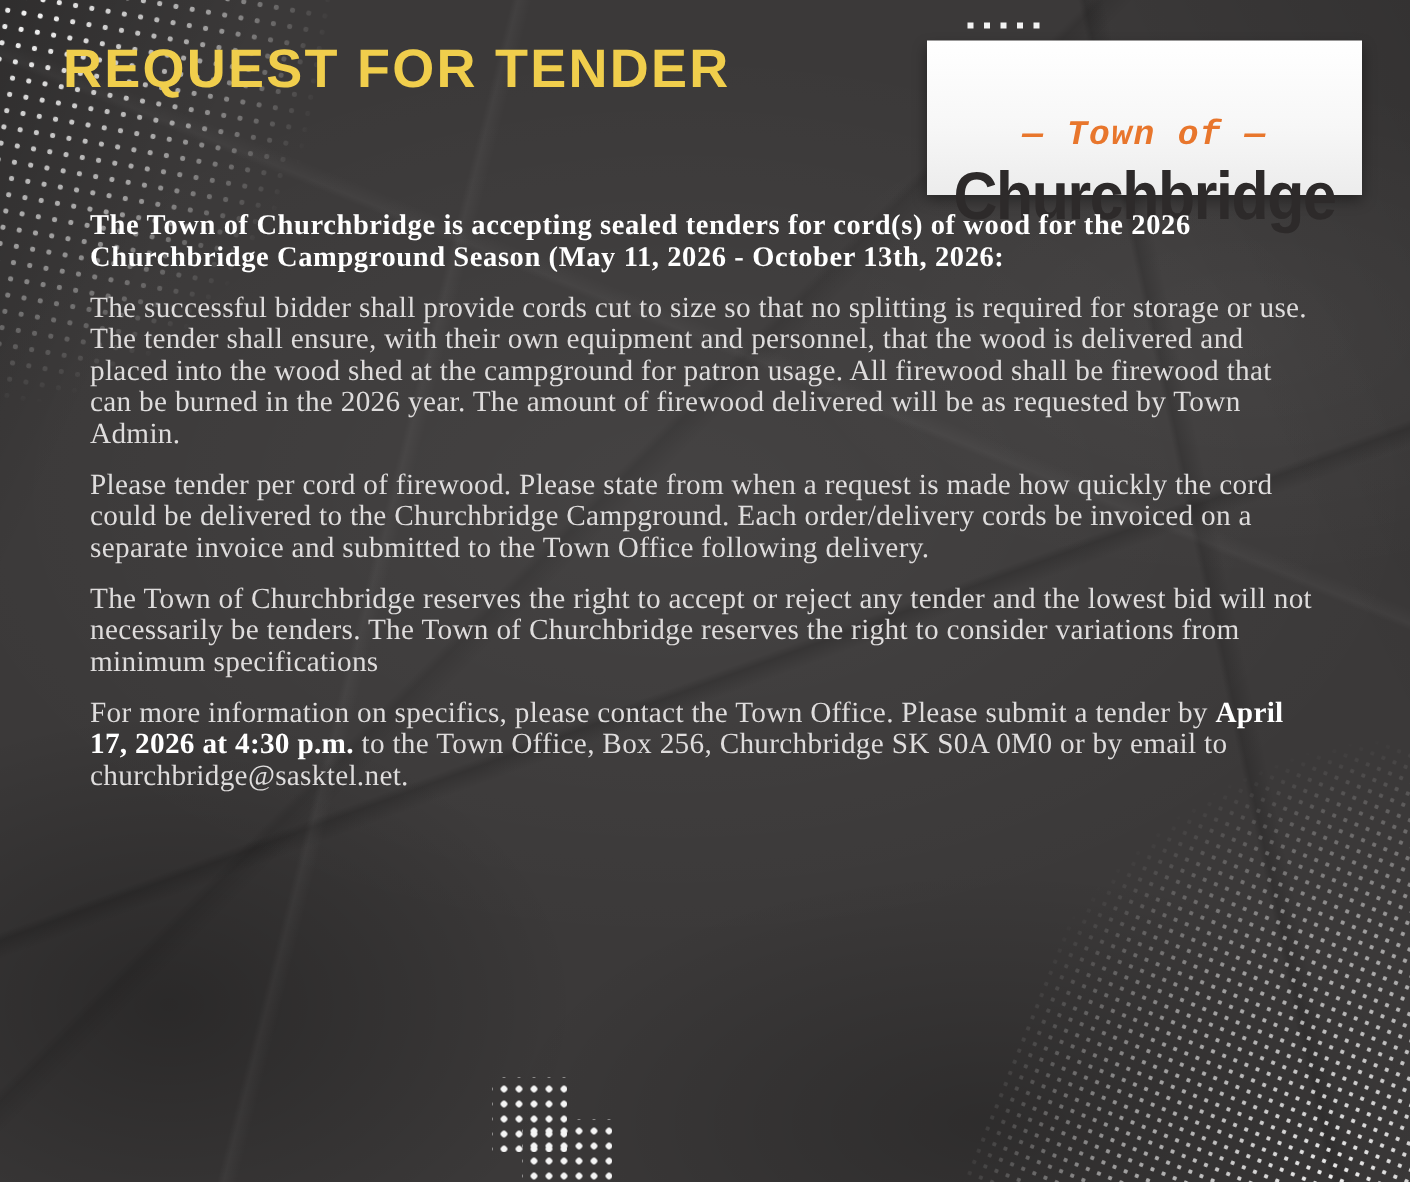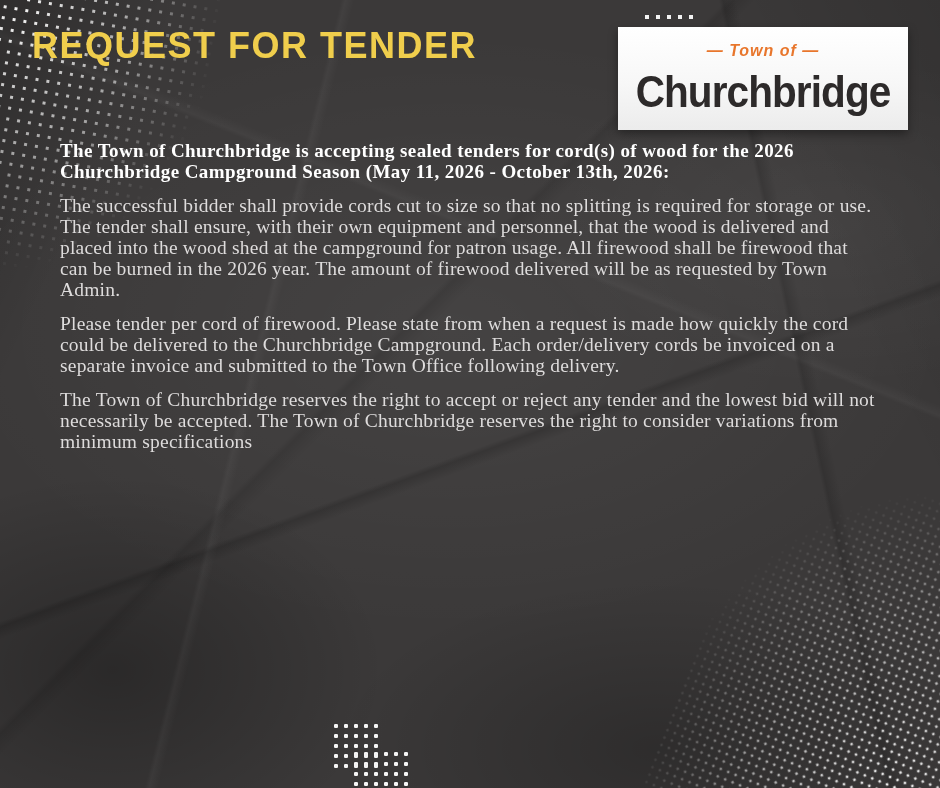--- a/index.html
+++ b/index.html
@@ -48,21 +48,21 @@
     right: -60px; bottom: -70px; width: 300px; height: 380px;
     background-size: 8px 8px;
     background-image: radial-gradient(circle, #ffffff 1.3px, rgba(255,255,255,0) 1.7px);
     transform: rotate(22deg);
     -webkit-mask-image: radial-gradient(ellipse at 78% 80%, rgba(0,0,0,0.95) 0%, rgba(0,0,0,0.5) 45%, transparent 75%);
             mask-image: radial-gradient(ellipse at 78% 80%, rgba(0,0,0,0.95) 0%, rgba(0,0,0,0.5) 45%, transparent 75%);
   }
 
   
   .title {
-    position: absolute; left: 32px; top: 21px;
+    position: absolute; left: 42px; top: 21px;
     color: #f0ce4c;
     font-weight: bold;
     font-size: 36px;
     line-height: 50px;
     letter-spacing: 1.5px;
     white-space: nowrap;
   }
 
   
   .logo-dots {
@@ -74,26 +74,27 @@
   .logo-box {
     position: absolute; left: 618px; top: 27px;
     width: 290px; height: 103px;
     background: linear-gradient(180deg, #ffffff 0%, #f7f7f7 55%, #ececec 100%);
     box-shadow: 0 4px 9px rgba(0,0,0,0.38);
     text-align: center;
     padding-top: 9px;
   }
   .logo-town {
     color: #e8762c;
-    font-family: Liberation Sans, sans-serif;
+    font-family: Liberation Mono, monospace;
     font-style: italic;
     font-weight: bold;
-    font-size: 16px;
+    font-size: 23px;
     line-height: 30px;
     letter-spacing: 1px;
+    margin-top: 39px;
   }
   .logo-name {
     color: #2d2a2a;
     font-weight: bold;
     font-size: 45px;
     line-height: 50px;
     letter-spacing: -1px;
     transform: scaleX(0.9);
     transform-origin: center;
     margin-top: 1px;
@@ -152,18 +153,19 @@
 
   <div class="logo-box">
     <div class="logo-town">— Town of —</div>
     <div class="logo-name">Churchbridge</div>
   </div>
 
   <div class="copy">
     <p class="intro">The Town of Churchbridge is accepting sealed tenders for cord(s) of wood for the 2026 Churchbridge Campground Season (May 11, 2026 - October 13th, 2026:</p>
     <p>The successful bidder shall provide cords cut to size so that no splitting is required for storage or use. The tender shall ensure, with their own equipment and personnel, that the wood is delivered and placed into the wood shed at the campground for patron usage. All firewood shall be firewood that can be burned in the 2026 year. The amount of firewood delivered will be as requested by Town Admin.</p>
     <p>Please tender per cord of firewood. Please state from when a request is made how quickly the cord could be delivered to the Churchbridge Campground. Each order/delivery cords be invoiced on a separate invoice and submitted to the Town Office following delivery.</p>
-    <p>The Town of Churchbridge reserves the right to accept or reject any tender and the lowest bid will not necessarily be accepted. The Town of Churchbridge reserves the right to consider variations from minimum specifications</p>
+    <p>The Town of Churchbridge reserves the right to accept or reject any tender and the lowest bid will not necessarily be tenders. The Town of Churchbridge reserves the right to consider variations from minimum specifications</p>
+    <p><span>For more information on specifics, please contact the Town Office. Please submit a tender by </span><span class="hl">April 17, 2026 at 4:30 p.m.</span><span> to the Town Office, Box 256, Churchbridge SK S0A 0M0 or by email to churchbridge@sasktel.net.</span></p>
   </div>
 
   <div class="dot-grid grid-a"></div>
   <div class="dot-grid grid-b"></div>
 </div>
 
 </body></html>

